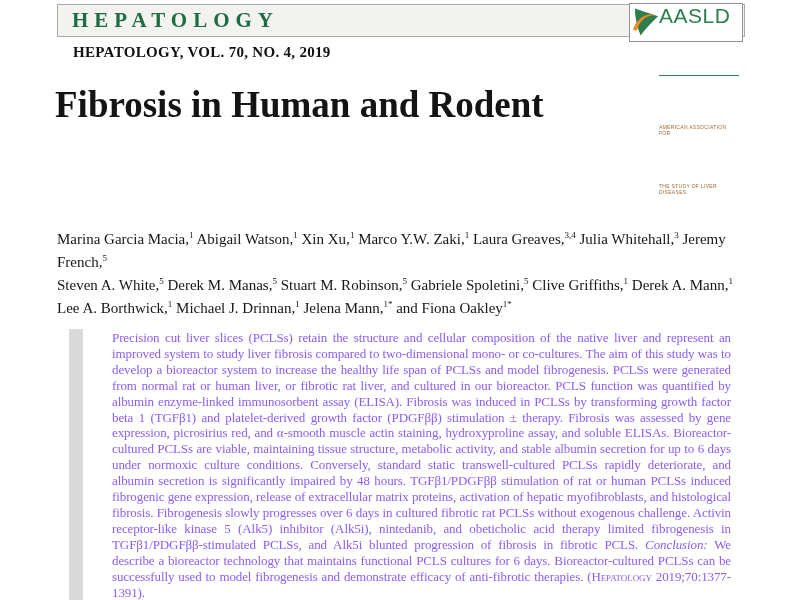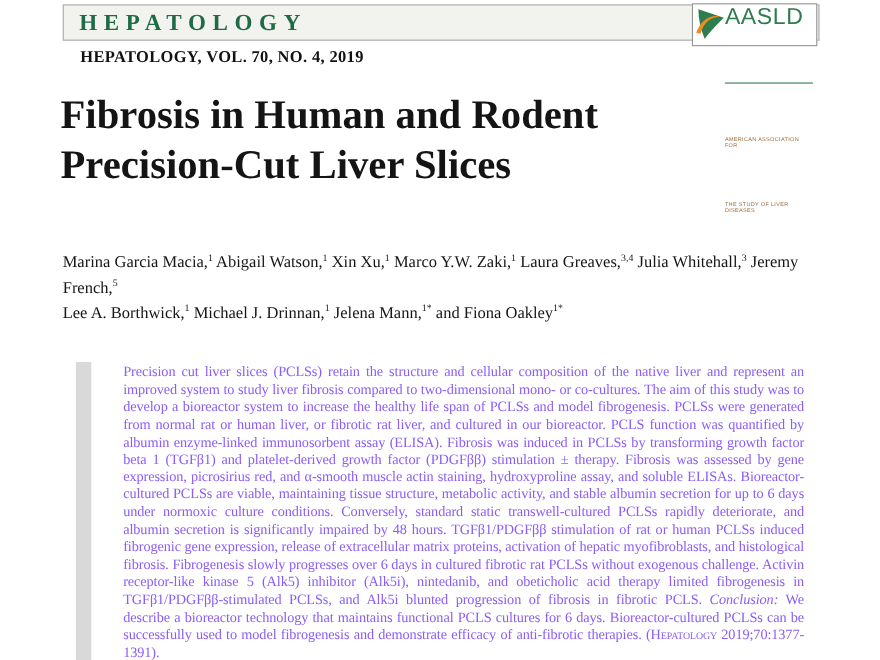--- a/index.html
+++ b/index.html
@@ -82,22 +82,22 @@
     <div class="aasld-divider"></div>
     <span class="aasld-tagline">AMERICAN ASSOCIATION FOR</span>
     <span class="aasld-tagline">THE STUDY OF LIVER DISEASES</span>
   </div>
 </div>
 
 <div class="issue-line">HEPATOLOGY, VOL. 70, NO. 4, 2019</div>
 
 <h1 class="article-title">
   <div>Fibrosis in Human and Rodent</div>
-  <div>Precision-Cut Liver Slices</div>
 </h1>
 
 <div class="authors">
   <div>Marina Garcia Macia,<sup>1</sup> Abigail Watson,<sup>1</sup> Xin Xu,<sup>1</sup> Marco Y.W. Zaki,<sup>1</sup> Laura Greaves,<sup>3,4</sup> Julia Whitehall,<sup>3</sup> Jeremy French,<sup>5</sup></div>
+  <div>Steven A. White,<sup>5</sup> Derek M. Manas,<sup>5</sup> Stuart M. Robinson,<sup>5</sup> Gabriele Spoletini,<sup>5</sup> Clive Griffiths,<sup>1</sup> Derek A. Mann,<sup>1</sup></div>
   <div>Lee A. Borthwick,<sup>1</sup> Michael J. Drinnan,<sup>1</sup> Jelena Mann,<sup>1*</sup> and Fiona Oakley<sup>1*</sup></div>
 </div>
 
 <div class="abstract-rule"></div>
 <p class="abstract">Precision cut liver slices (PCLSs) retain the structure and cellular composition of the native liver and represent an improved system to study liver fibrosis compared to two-dimensional mono- or co-cultures. The aim of this study was to develop a bioreactor system to increase the healthy life span of PCLSs and model fibrogenesis. PCLSs were generated from normal rat or human liver, or fibrotic rat liver, and cultured in our bioreactor. PCLS function was quantified by albumin enzyme-linked immunosorbent assay (ELISA). Fibrosis was induced in PCLSs by transforming growth factor beta 1 (TGFβ1) and platelet-derived growth factor (PDGFββ) stimulation ± therapy. Fibrosis was assessed by gene expression, picrosirius red, and α-smooth muscle actin staining, hydroxyproline assay, and soluble ELISAs. Bioreactor-cultured PCLSs are viable, maintaining tissue structure, metabolic activity, and stable albumin secretion for up to 6 days under normoxic culture conditions. Conversely, standard static transwell-cultured PCLSs rapidly deteriorate, and albumin secretion is significantly impaired by 48 hours. TGFβ1/PDGFββ stimulation of rat or human PCLSs induced fibrogenic gene expression, release of extracellular matrix proteins, activation of hepatic myofibroblasts, and histological fibrosis. Fibrogenesis slowly progresses over 6 days in cultured fibrotic rat PCLSs without exogenous challenge. Activin receptor-like kinase 5 (Alk5) inhibitor (Alk5i), nintedanib, and obeticholic acid therapy limited fibrogenesis in TGFβ1/PDGFββ-stimulated PCLSs, and Alk5i blunted progression of fibrosis in fibrotic PCLS. <em>Conclusion:</em> We describe a bioreactor technology that maintains functional PCLS cultures for 6 days. Bioreactor-cultured PCLSs can be successfully used to model fibrogenesis and demonstrate efficacy of anti-fibrotic therapies. (<span class="sc">Hepatology</span> 2019;70:1377-1391).</p>
 
 </body></html>

